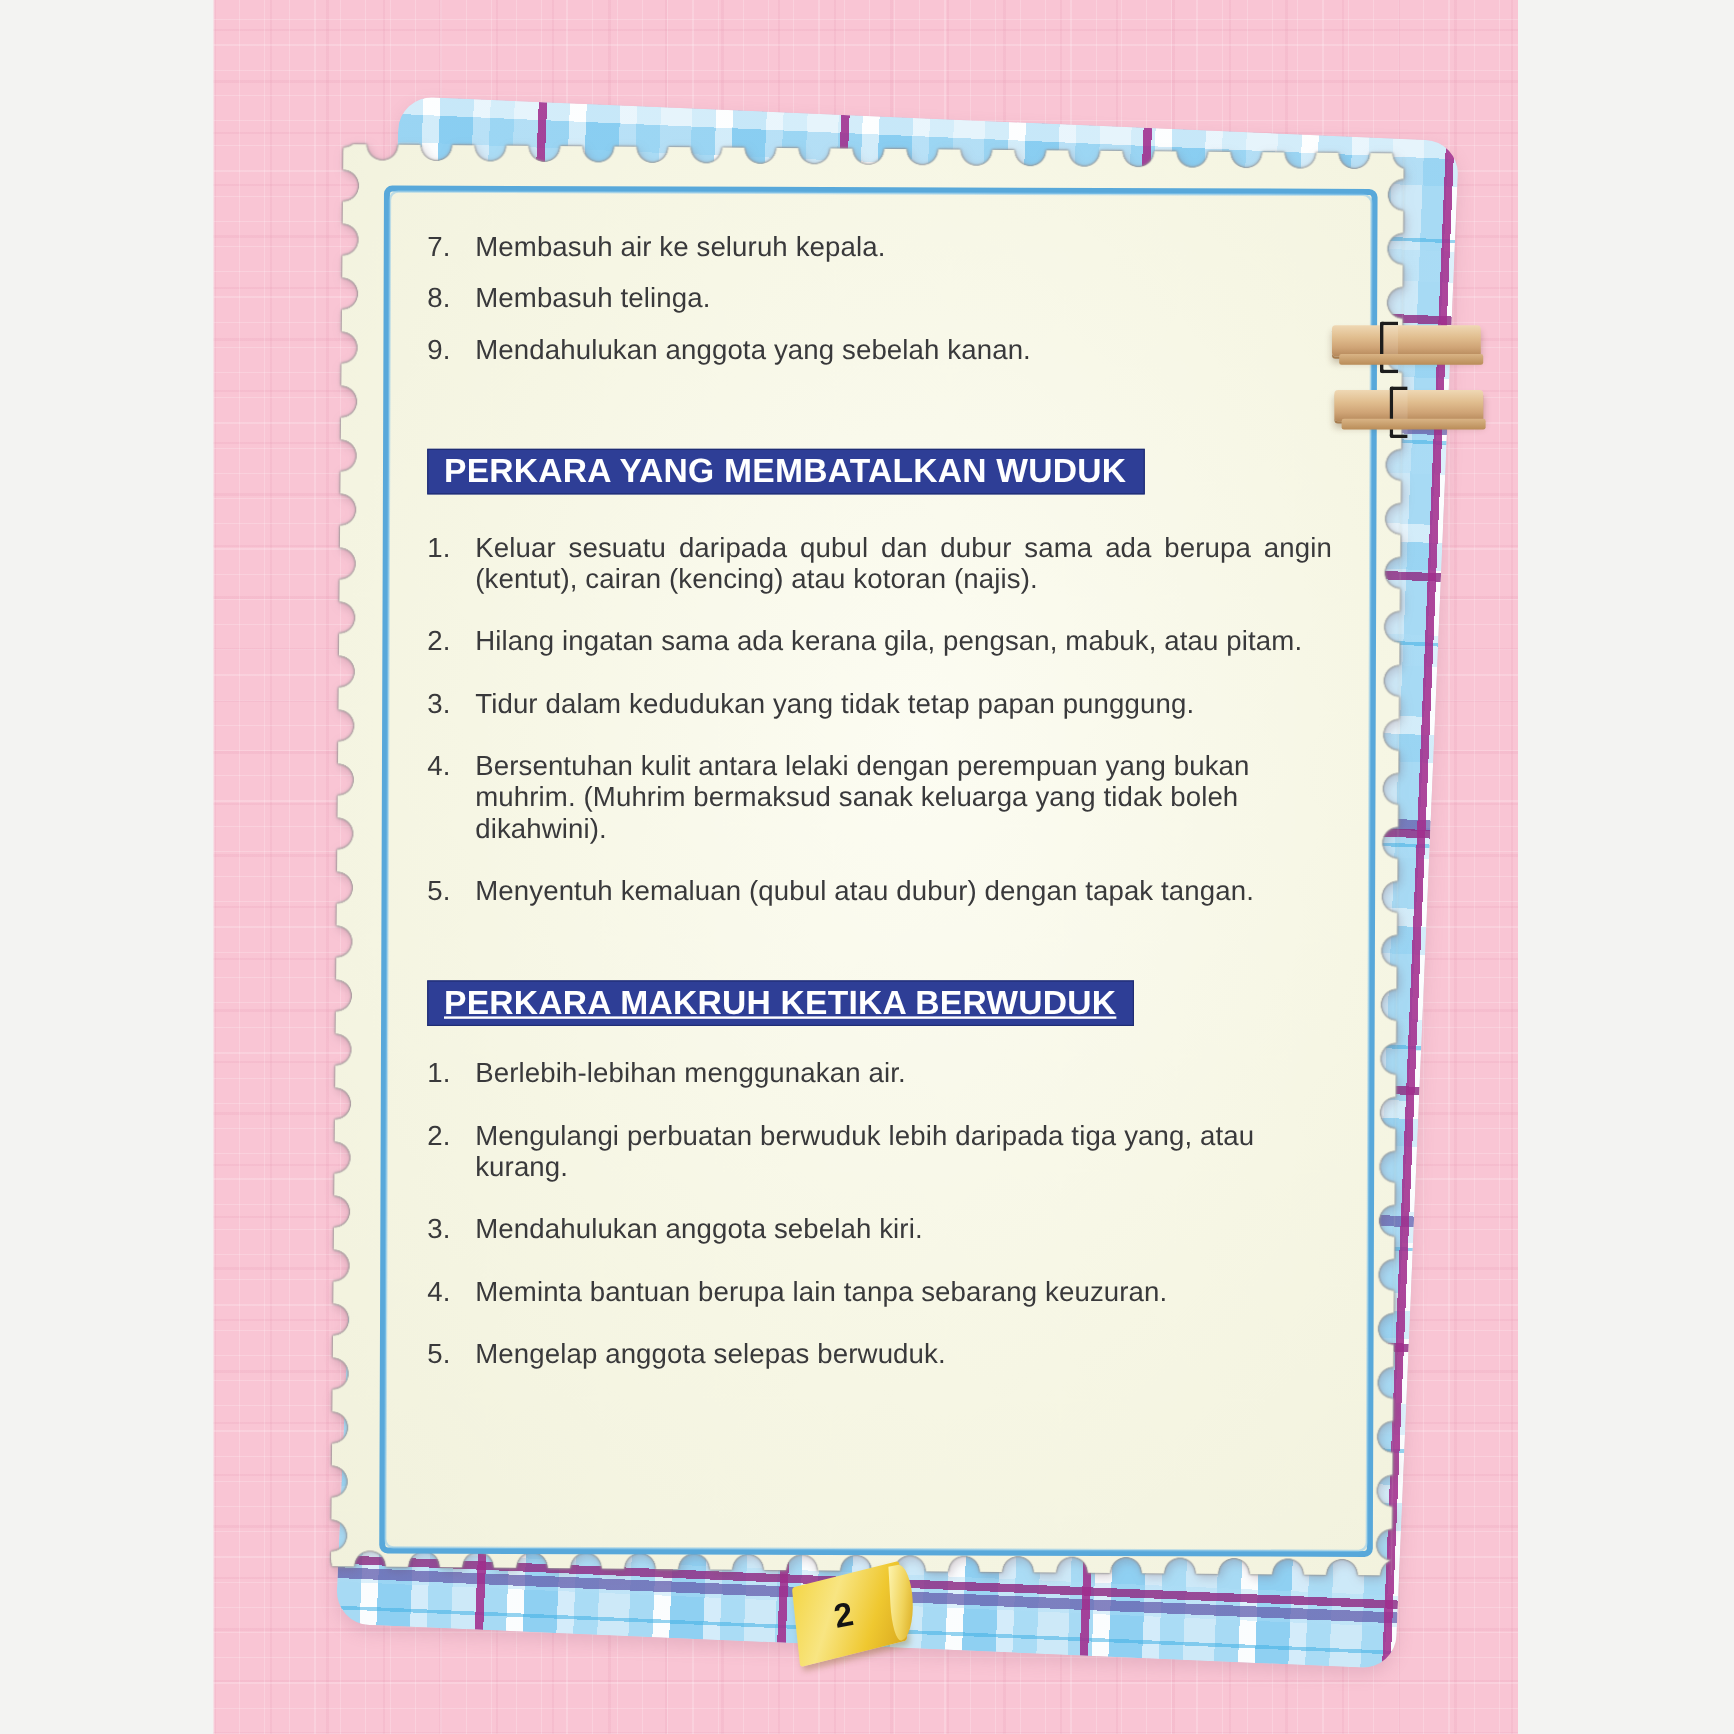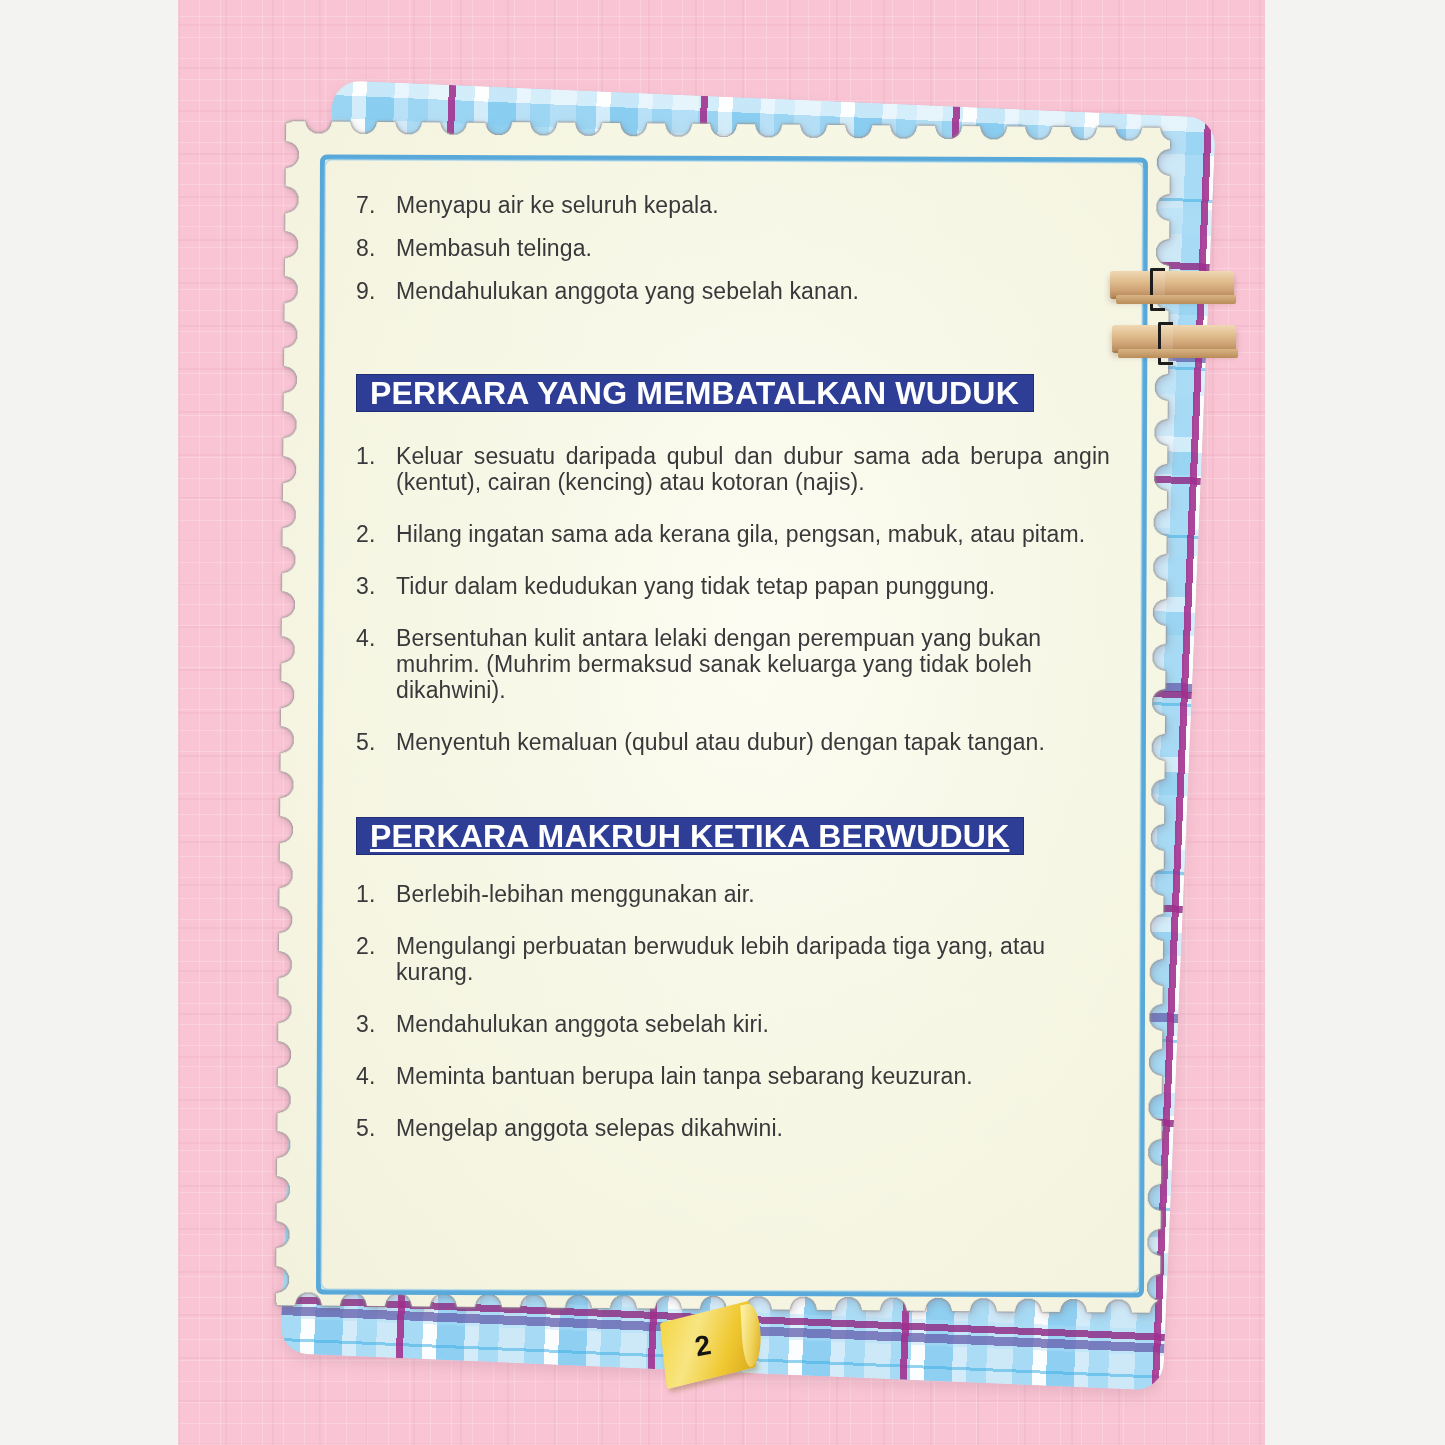--- a/index.html
+++ b/index.html
@@ -81,21 +81,21 @@
   ul.plain{list-style:none;margin:0;padding:0;}
   li.item{display:flex;line-height:27px;margin:0 0 16px 0;}
   .sect li.item{line-height:26px;margin:0 0 26px 0;}
   li.item .num{flex:0 0 40px;}
   li.item .txt{flex:1;}
   .txt.justify{text-align:justify;}
   ul.top-list{margin-top:7px;}
   .hdr{
     display:inline-block;margin:53px 0 0 0;
     background:#2e3e96;color:#ffffff;
-    font-weight:bold;font-size:32px;line-height:36px;
+    font-weight:bold;font-size:28px;line-height:36px;
     padding:0 14px 0 13px;letter-spacing:.2px;
     border:1px solid #202d73;
   }
   .hdr.second{margin-top:36px;text-decoration:underline;}
   ul.sect{margin-top:31px;}
   ul.sect.second{margin-top:26px;}
   
   .pin{
     position:absolute;height:26px;border-radius:3px;
     background:linear-gradient(180deg,#efd8b4 0%,#e0bd8e 40%,#cfa476 72%,#b5885a 100%);
@@ -147,21 +147,21 @@
   <div class="paper"></div>
 </div>
 
 <div class="frame"></div>
 
 <div class="content">
 
   <ul class="plain top-list">
     <li class="item">
         <span class="num">7.</span>
-        <span class="txt">Menyapu air ke seluruh kepala.</span>
+        <span class="txt">Membasuh air ke seluruh kepala.</span>
       </li>
     <li class="item">
         <span class="num">8.</span>
         <span class="txt">Membasuh telinga.</span>
       </li>
     <li class="item">
         <span class="num">9.</span>
         <span class="txt">Mendahulukan anggota yang sebelah kanan.</span>
       </li>
   </ul>
@@ -205,21 +205,21 @@
     <li class="item">
         <span class="num">3.</span>
         <span class="txt">Mendahulukan anggota sebelah kiri.</span>
       </li>
     <li class="item">
         <span class="num">4.</span>
         <span class="txt">Meminta bantuan berupa lain tanpa sebarang keuzuran.</span>
       </li>
     <li class="item">
         <span class="num">5.</span>
-        <span class="txt">Mengelap anggota selepas dikahwini.</span>
+        <span class="txt">Mengelap anggota selepas berwuduk.</span>
       </li>
   </ul>
 
 </div>
 
 <div class="pin pin1">
     <span class="wire"></span>
   </div>
 <div class="pin pin2">
     <span class="wire"></span>

